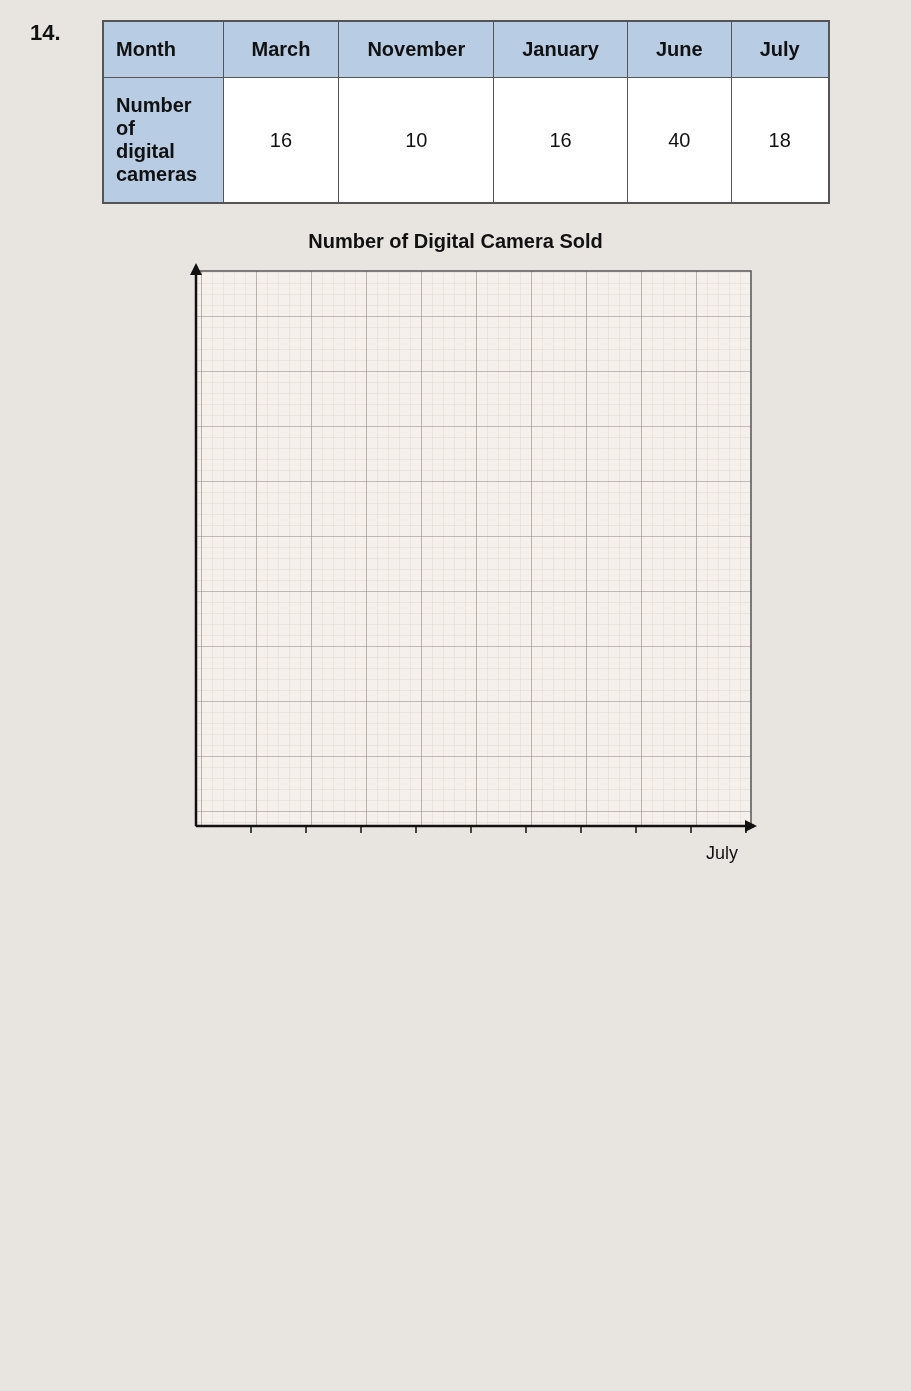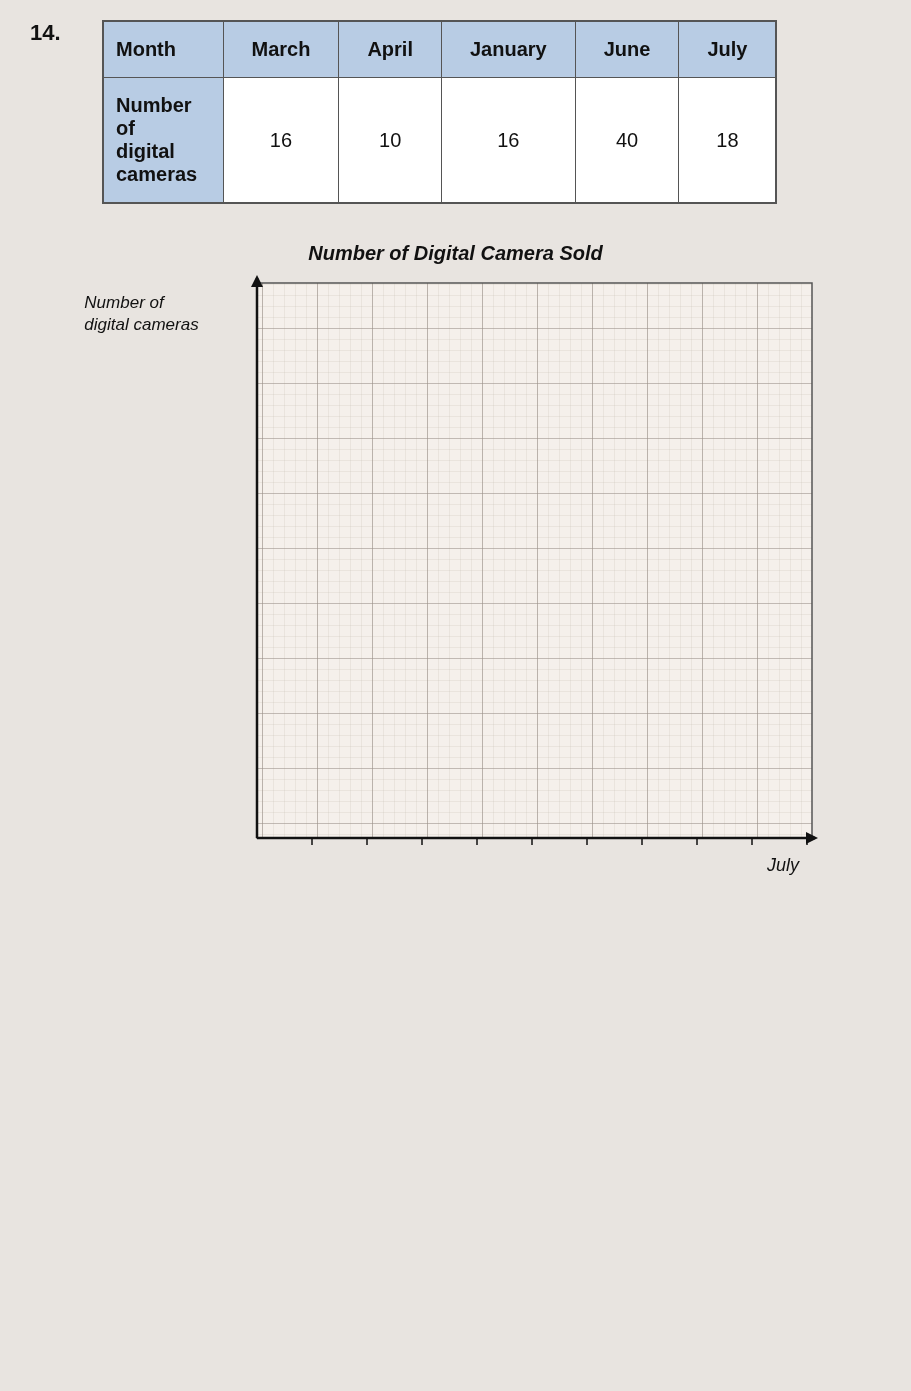--- a/index.html
+++ b/index.html
@@ -64,22 +64,21 @@
       font-size: 20px;
       line-height: 1.6;
       max-width: 860px;
       margin-left: 0px;
     }
 
     .graph-section {
       display: flex;
       flex-direction: column;
       align-items: center;
-      margin-top: 22px;
-      font-style: italic;
+      margin-top: 10px;
     }
 
     .graph-title {
       font-size: 20px;
       font-weight: bold;
       margin-bottom: 8px;
       text-align: center;
     }
 
     .graph-wrapper {
@@ -115,21 +114,21 @@
 <div class="question-container">
 
   <div class="question-header">
     <span class="question-number">14.</span>
 
     <table class="data-table">
       <thead>
         <tr>
           <th>Month</th>
           <th>March</th>
-          <th>April</th>
+          <th>November</th>
           <th>January</th>
           <th>June</th>
           <th>July</th>
         </tr>
       </thead>
       <tbody>
         <tr>
           <td>Number<br>of<br>digital<br>cameras</td>
           <td>16</td>
           <td>10</td>
@@ -139,24 +138,20 @@
         </tr>
       </tbody>
     </table>
   </div>
 
 
   <div class="graph-section">
     <div class="graph-title">Number of Digital Camera Sold</div>
 
     <div class="graph-wrapper">
-      <div class="y-axis-label">
-        <span>Number of</span>
-        <span>digital cameras</span>
-      </div>
 
       <div class="graph-area">
         <svg class="graph-svg" width="620" height="620" viewBox="0 0 620 620">
 
           <rect x="50" y="10" width="555" height="555" fill="#f5f0eb"></rect>
 
           <defs>
             <pattern id="smallGrid" width="11" height="11" patternUnits="userSpaceOnUse">
               <path d="M 11 0 L 0 0 0 11" fill="none" stroke="#c8bfb5" stroke-width="0.5"></path>
             </pattern>

